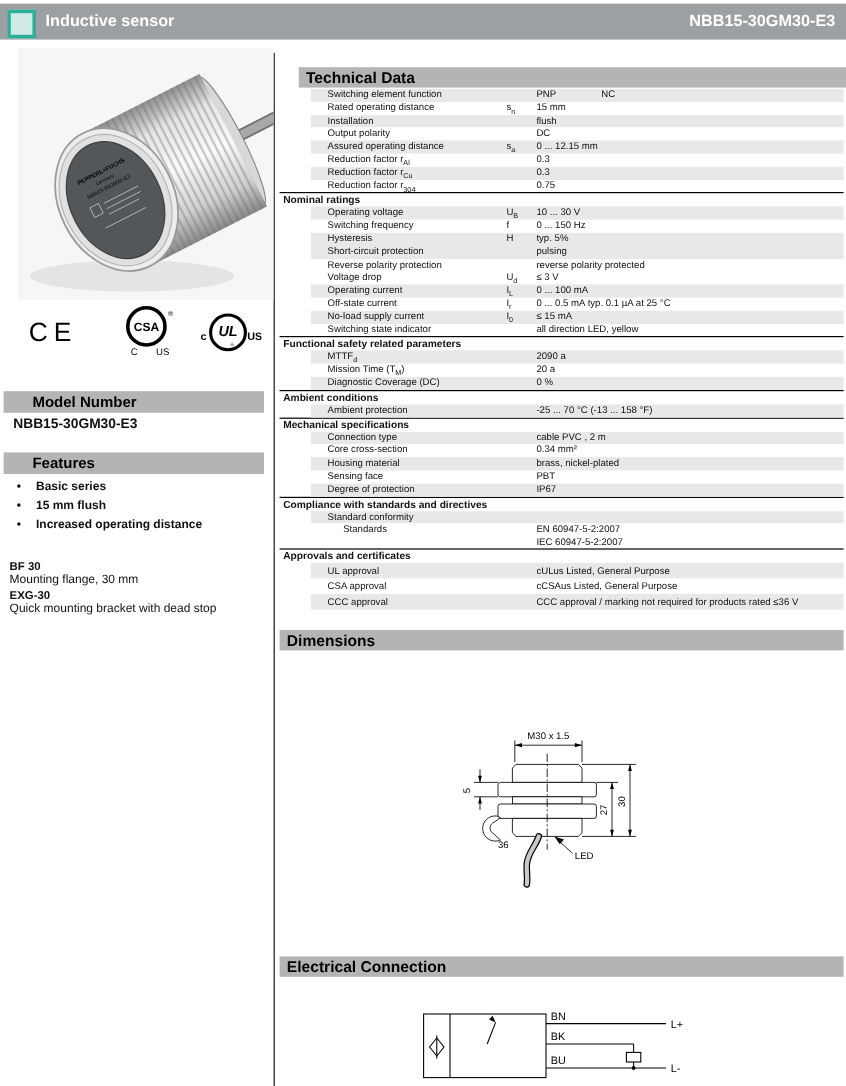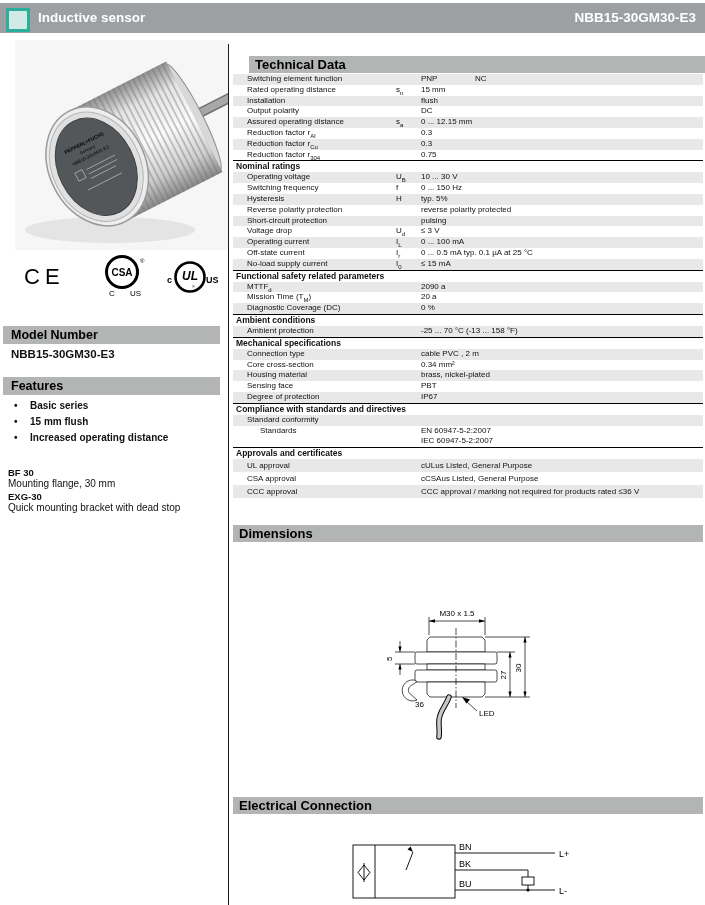--- a/index.html
+++ b/index.html
@@ -7,35 +7,35 @@
         font-family:"Liberation Sans",sans-serif;color:#111;}
   
   .header{position:absolute;top:3px;left:0;width:705px;height:30px;background:var(--c-header,#9da0a2);}
   .header-icon{position:absolute;left:6px;top:5px;width:18px;height:18px;
                background:var(--c-accent-fill,#d2eae5);border:3px solid var(--c-accent,#2bae9b);}
   .header-title{position:absolute;left:38px;top:0;line-height:30px;font-size:13.5px;font-weight:700;color:#fff;}
   .header-part{position:absolute;right:9px;top:0;line-height:30px;font-size:13.5px;font-weight:700;color:#fff;}
   .vline{position:absolute;left:228px;top:44px;width:1px;height:861px;background:#1a1a1a;}
   
   .side-bar{position:absolute;left:3px;width:217px;height:18px;background:var(--c-bar,#b3b5b4);
-            font-weight:700;font-size:12.5px;line-height:18px;padding-left:8px;box-sizing:border-box;color:#000;}
+            font-weight:700;font-size:12.5px;line-height:18px;padding-left:24px;box-sizing:border-box;color:#000;}
   .model-value{position:absolute;left:11px;top:348px;font-size:11.5px;font-weight:700;}
   .features-list{position:absolute;left:0;top:398px;width:220px;}
   .feature{position:relative;font-weight:700;font-size:10px;line-height:16px;padding-left:30px;}
   .feature .bullet{position:absolute;left:14px;top:0;}
   .accessories-list{position:absolute;left:8px;top:465px;width:214px;}
   .acc-name{font-weight:700;font-size:9.5px;line-height:11px;margin-top:2px;}
   .acc-desc{font-size:10px;line-height:11px;}
   
   .main-bar{position:absolute;left:233px;width:470px;height:17px;background:var(--c-bar,#b3b5b4);
             font-weight:700;font-size:13px;line-height:17px;padding-left:6px;box-sizing:border-box;color:#000;}
   .tech-table{position:absolute;left:233px;top:74px;width:470px;}
   .sec-header{border-top:1px solid #000;font-weight:700;font-size:8.5px;line-height:11px;
               min-height:11px;padding-left:3px;background:#fff;}
-  .trow{position:relative;min-height:10.8px;line-height:10.8px;font-size:8px;}
+  .trow{position:relative;min-height:10.8px;line-height:10.8px;font-size:8px;margin-left:26px;}
   .trow.shade{background:var(--c-row,#e8e8e8);}
   .trow.tall{min-height:13px;line-height:13px;}
   .trow.multi{min-height:21px;line-height:10.5px;}
   .tlabel{display:inline-block;padding-left:14px;}
   .tlabel.ind2{padding-left:27px;}
   .tsym{position:absolute;left:163px;top:0;}
   .tval{position:absolute;left:188px;top:0;white-space:nowrap;}
   .tval .v1{display:inline-block;width:54px;}
   sub{font-size:6px;line-height:0;}
   svg text{font-family:"Liberation Sans",sans-serif;fill:#000;}
@@ -132,26 +132,27 @@
       <div class="trow shade"><span class="tlabel">Installation</span><span class="tval">flush</span></div>
       <div class="trow"><span class="tlabel">Output polarity</span><span class="tval">DC</span></div>
       <div class="trow shade"><span class="tlabel">Assured operating distance</span><span class="tsym">s<sub>a</sub></span><span class="tval">0 ... 12.15 mm</span></div>
       <div class="trow"><span class="tlabel">Reduction factor r<sub>Al</sub></span><span class="tval">0.3</span></div>
       <div class="trow shade"><span class="tlabel">Reduction factor r<sub>Cu</sub></span><span class="tval">0.3</span></div>
       <div class="trow"><span class="tlabel">Reduction factor r<sub>304</sub></span><span class="tval">0.75</span></div>
       <div class="sec-header">Nominal ratings</div>
       <div class="trow shade"><span class="tlabel">Operating voltage</span><span class="tsym">U<sub>B</sub></span><span class="tval">10 ... 30 V</span></div>
       <div class="trow"><span class="tlabel">Switching frequency</span><span class="tsym">f</span><span class="tval">0 ... 150 Hz</span></div>
       <div class="trow shade"><span class="tlabel">Hysteresis</span><span class="tsym">H</span><span class="tval">typ. 5%</span></div>
+      <div class="trow shade"><span class="tlabel">Short-circuit protection</span><span class="tval">pulsing</span></div>
       <div class="trow"><span class="tlabel">Reverse polarity protection</span><span class="tval">reverse polarity protected</span></div>
-      <div class="trow shade"><span class="tlabel">Short-circuit protection</span><span class="tval">pulsing</span></div>
       <div class="trow"><span class="tlabel">Voltage drop</span><span class="tsym">U<sub>d</sub></span><span class="tval">≤ 3 V</span></div>
       <div class="trow shade"><span class="tlabel">Operating current</span><span class="tsym">I<sub>L</sub></span><span class="tval">0 ... 100 mA</span></div>
       <div class="trow"><span class="tlabel">Off-state current</span><span class="tsym">I<sub>r</sub></span><span class="tval">0 ... 0.5 mA typ. 0.1 µA at 25 °C</span></div>
       <div class="trow shade"><span class="tlabel">No-load supply current</span><span class="tsym">I<sub>0</sub></span><span class="tval">≤ 15 mA</span></div>
+      <div class="trow"><span class="tlabel">Switching state indicator</span><span class="tval">all direction LED, yellow</span></div>
       <div class="sec-header">Functional safety related parameters</div>
       <div class="trow shade"><span class="tlabel">MTTF<sub>d</sub></span><span class="tval">2090 a</span></div>
       <div class="trow"><span class="tlabel">Mission Time (T<sub>M</sub>)</span><span class="tval">20 a</span></div>
       <div class="trow shade"><span class="tlabel">Diagnostic Coverage (DC)</span><span class="tval">0 %</span></div>
       <div class="sec-header">Ambient conditions</div>
       <div class="trow shade"><span class="tlabel">Ambient protection</span><span class="tval">-25 ... 70 °C (-13 ... 158 °F)</span></div>
       <div class="sec-header">Mechanical specifications</div>
       <div class="trow shade"><span class="tlabel">Connection type</span><span class="tval">cable PVC , 2 m</span></div>
       <div class="trow"><span class="tlabel">Core cross-section</span><span class="tval">0.34 mm²</span></div>
       <div class="trow shade"><span class="tlabel">Housing material</span><span class="tval">brass, nickel-plated</span></div>

